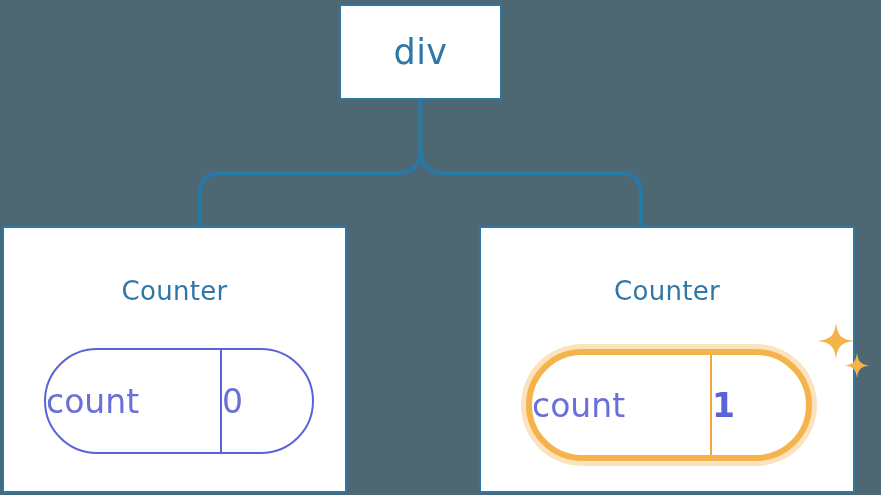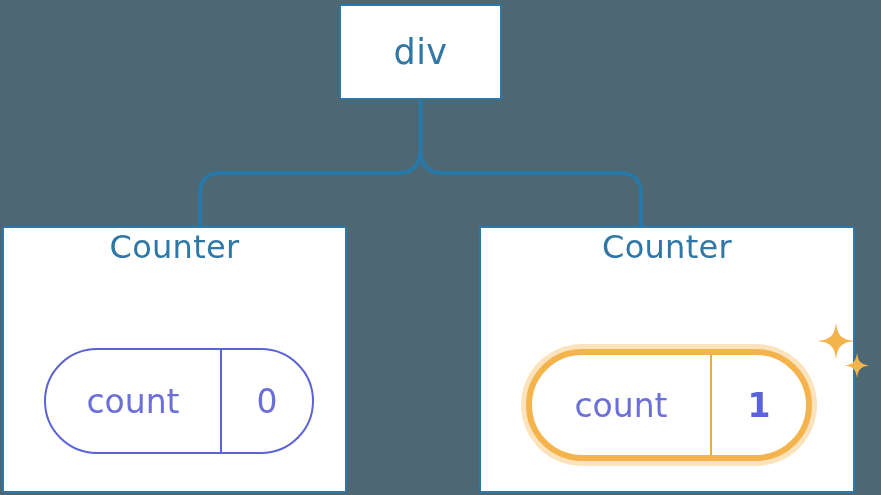--- a/index.html
+++ b/index.html
@@ -67,22 +67,23 @@
     height: 267px;
   }
   #node-counter-right {
     left: 479px;
     top: 226px;
     width: 376px;
     height: 267px;
   }
   .card-title {
     color: #2e77a6;
-    font-size: 32px;
+    font-size: 26px;
     letter-spacing: 0.3px;
+    margin-top: 48px;
     font-family: "DejaVu Sans", sans-serif;
   }
 
   
   .pill-wrap {
     position: absolute;
   }
   #pill-wrap-left {
     left: 40px;
     top: 120px;
@@ -125,21 +126,21 @@
     border-radius: 58px;
   }
   .pill-highlight .pill-key {
     flex: 0 0 180px;
     border-right: 2px solid #f0a93c;
   }
 
   .pill-key, .pill-val {
     display: flex;
     align-items: center;
-    justify-content: center;
+    justify-content: flex-start;
     box-sizing: border-box;
   }
   .pill-val {
     flex: 1 1 auto;
   }
   .pill-key-text {
     color: #6b6fd8;
     font-size: 33px;
     font-family: "DejaVu Sans", sans-serif;
   }

